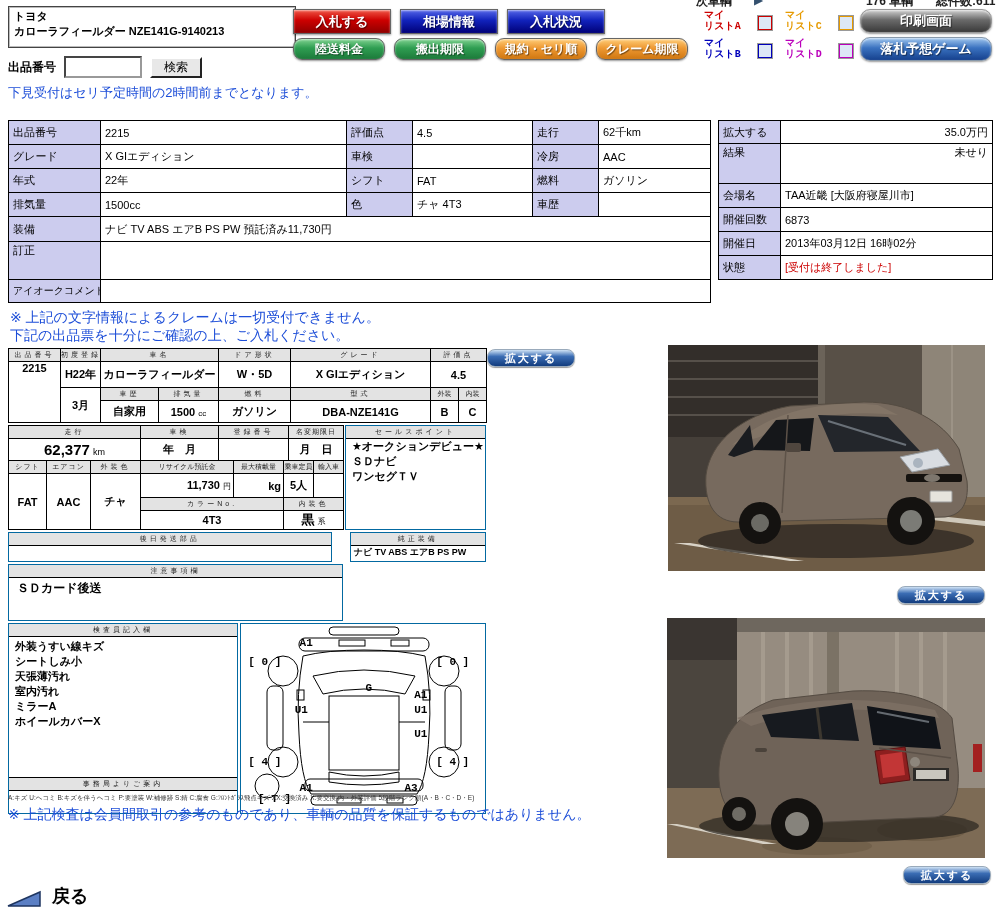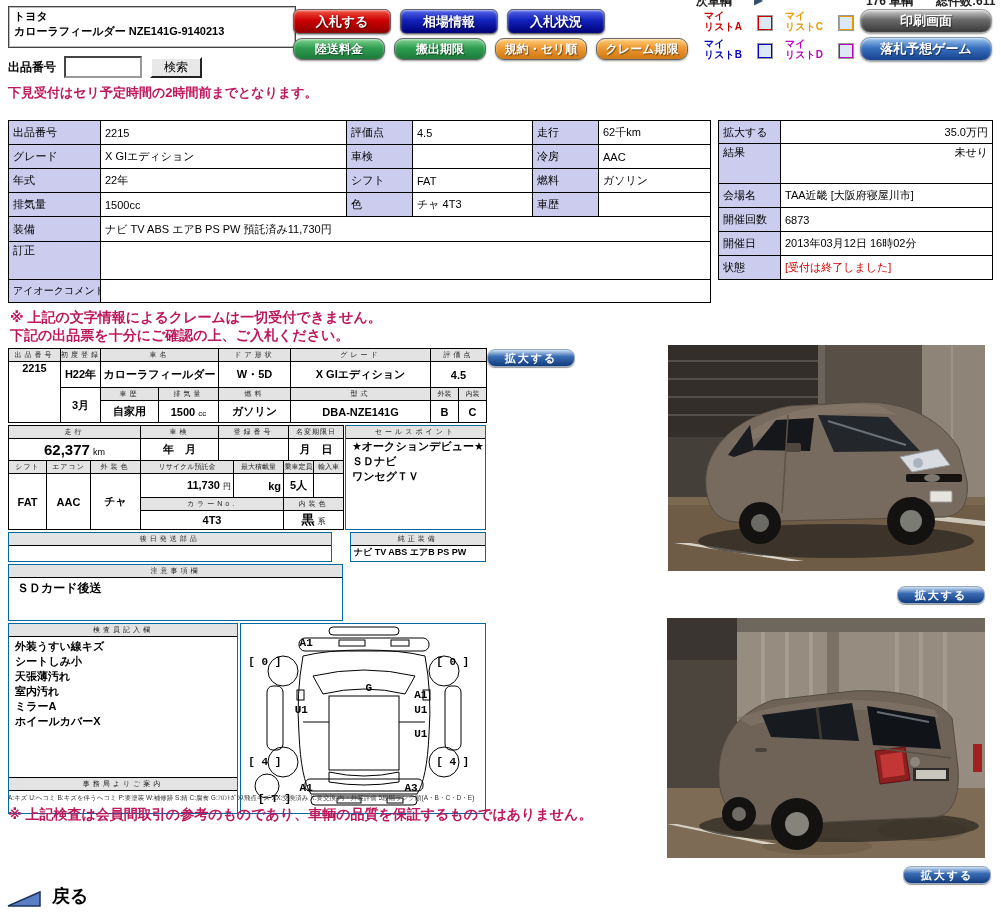--- a/index.html
+++ b/index.html
@@ -17,43 +17,43 @@
                box-shadow:0 0 0 1px #bbb inset;padding:2px 5px;font-size:11px;font-weight:bold;line-height:15px;}
 
   
   #lot-search{left:8px;top:56px;display:flex;align-items:center;gap:8px;font-size:12px;font-weight:bold;}
   #lot-input{width:70px;height:16px;border:2px inset #999;font-size:11px;}
   #search-btn{height:21px;padding:0 12px;font-size:12px;background:#e8e8e8;border:2px outset #fff;border-right-color:#777;border-bottom-color:#777;cursor:pointer;}
 
   
   .btnrow{display:flex;gap:9px;}
   .jbtn{display:flex;align-items:center;justify-content:center;color:#fff;font-weight:bold;
-        border-radius:6px;border:1px solid #666;cursor:pointer;text-shadow:1px 1px 1px rgba(0,0,0,.5);
+        border-radius:0;border:1px solid #666;cursor:pointer;text-shadow:1px 1px 1px rgba(0,0,0,.5);
         box-shadow:0 1px 2px rgba(0,0,0,.4), inset 0 1px 2px rgba(255,255,255,.6);}
   .b-red{background:linear-gradient(#f05545,#c00 45%,#8e0000);}
   .b-blue{background:linear-gradient(#5566e8,#1122bb 45%,#000077);}
   .b-green{background:linear-gradient(#7fd28f,#2f9e52 45%,#1c7a3a);}
   .b-orange{background:linear-gradient(#ffcc77,#ee9933 45%,#d07711);}
   #btn-row1{left:293px;top:9px;}
   #btn-row1 .jbtn{width:96px;height:23px;font-size:13px;}
   #btn-row2{left:293px;top:38px;}
   #btn-row2 .jbtn{width:90px;height:20px;font-size:12px;border-radius:9px;}
 
   
-  .mylist{position:absolute;font-size:10px;font-weight:bold;line-height:11px;white-space:nowrap;}
+  .mylist{position:absolute;font-size:10px;font-weight:bold;line-height:11px;white-space:nowrap;font-family:Liberation Mono, monospace;}
   .cb{position:absolute;width:12px;height:12px;background:#dde8f6;box-shadow:0 0 0 1px #999;}
   .c-red{color:#cc0000}.c-orange{color:#e69a00}.c-blue{color:#0000bb}.c-purple{color:#bb00bb}
   .bd-red{border:1px solid #cc0000}.bd-orange{border:1px solid #e69a00}.bd-blue{border:1px solid #0000bb}.bd-purple{border:1px solid #bb00bb}
 
   #print-btn{left:860px;top:9px;width:130px;height:22px;border-radius:10px;font-size:13px;
      background:linear-gradient(#cfcfcf,#6a6a6a 45%,#3a3a3a);border:1px solid #999;}
   #game-btn{left:860px;top:37px;width:130px;height:22px;border-radius:10px;font-size:13px;
      background:linear-gradient(#9fc6ee,#3a72c0 45%,#16418e);border:1px solid #89a;}
 
-  .red-note{color:#be185d;font-weight:bold;white-space:nowrap;}
+  .red-note{color:#1d4ed8;font-weight:normal;white-space:nowrap;}
   #notice-top{left:8px;top:85px;font-size:13px;line-height:16px;}
   #notice-mid{left:10px;top:308px;font-size:14px;line-height:18px;}
   #notice-bottom{left:8px;top:806px;font-size:14px;}
 
   
   table.g{border-collapse:collapse;table-layout:fixed;}
   table.g td{border:1px solid #000;font-size:11px;padding:1px 4px;overflow:hidden;white-space:nowrap;}
   td.lbl{background:#ccccee;}
   #info-table{left:8px;top:120px;}
   #auction-table{left:718px;top:120px;}

